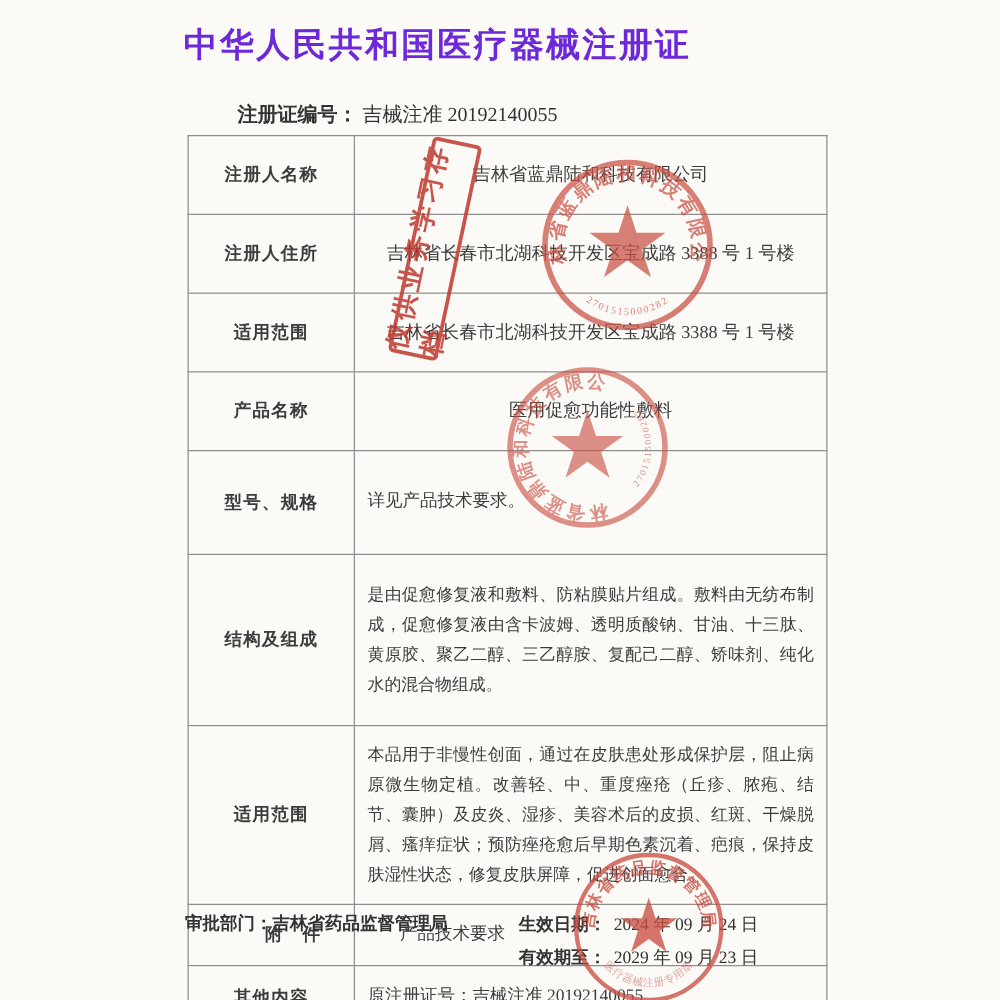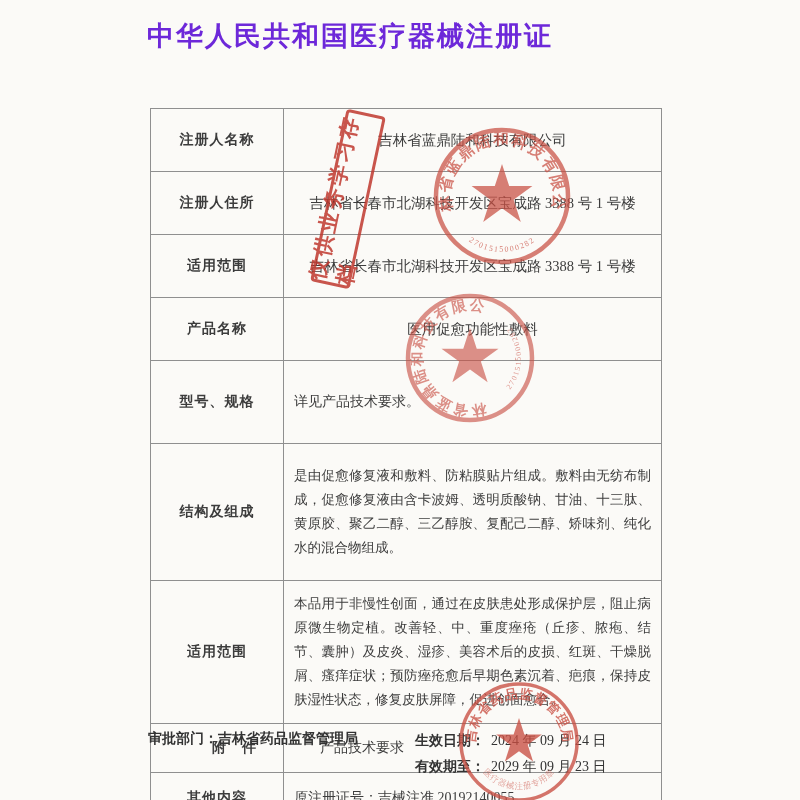--- a/index.html
+++ b/index.html
@@ -69,20 +69,23 @@
   svg.seal{position:absolute;pointer-events:none;}
   svg.seal text{font-family:"Liberation Serif","DejaVu Serif",serif;}
 </style>
 </head>
 <body>
 
 <div class="page">
 
   <div class="doc-title">中华人民共和国医疗器械注册证</div>
 
+  <div class="cert-line">
+    <span class="lbl">注册证编号：</span><span class="val">吉械注准 20192140055</span>
+  </div>
 
   <table class="cert">
     <tbody>
         <tr>
       <td class="lblcell">注册人名称</td>
       <td class="valcell">吉林省蓝鼎陆和科技有限公司</td>
     </tr>
     <tr>
       <td class="lblcell">注册人住所</td>
       <td class="valcell">吉林省长春市北湖科技开发区宝成路 3388 号 1 号楼</td>

